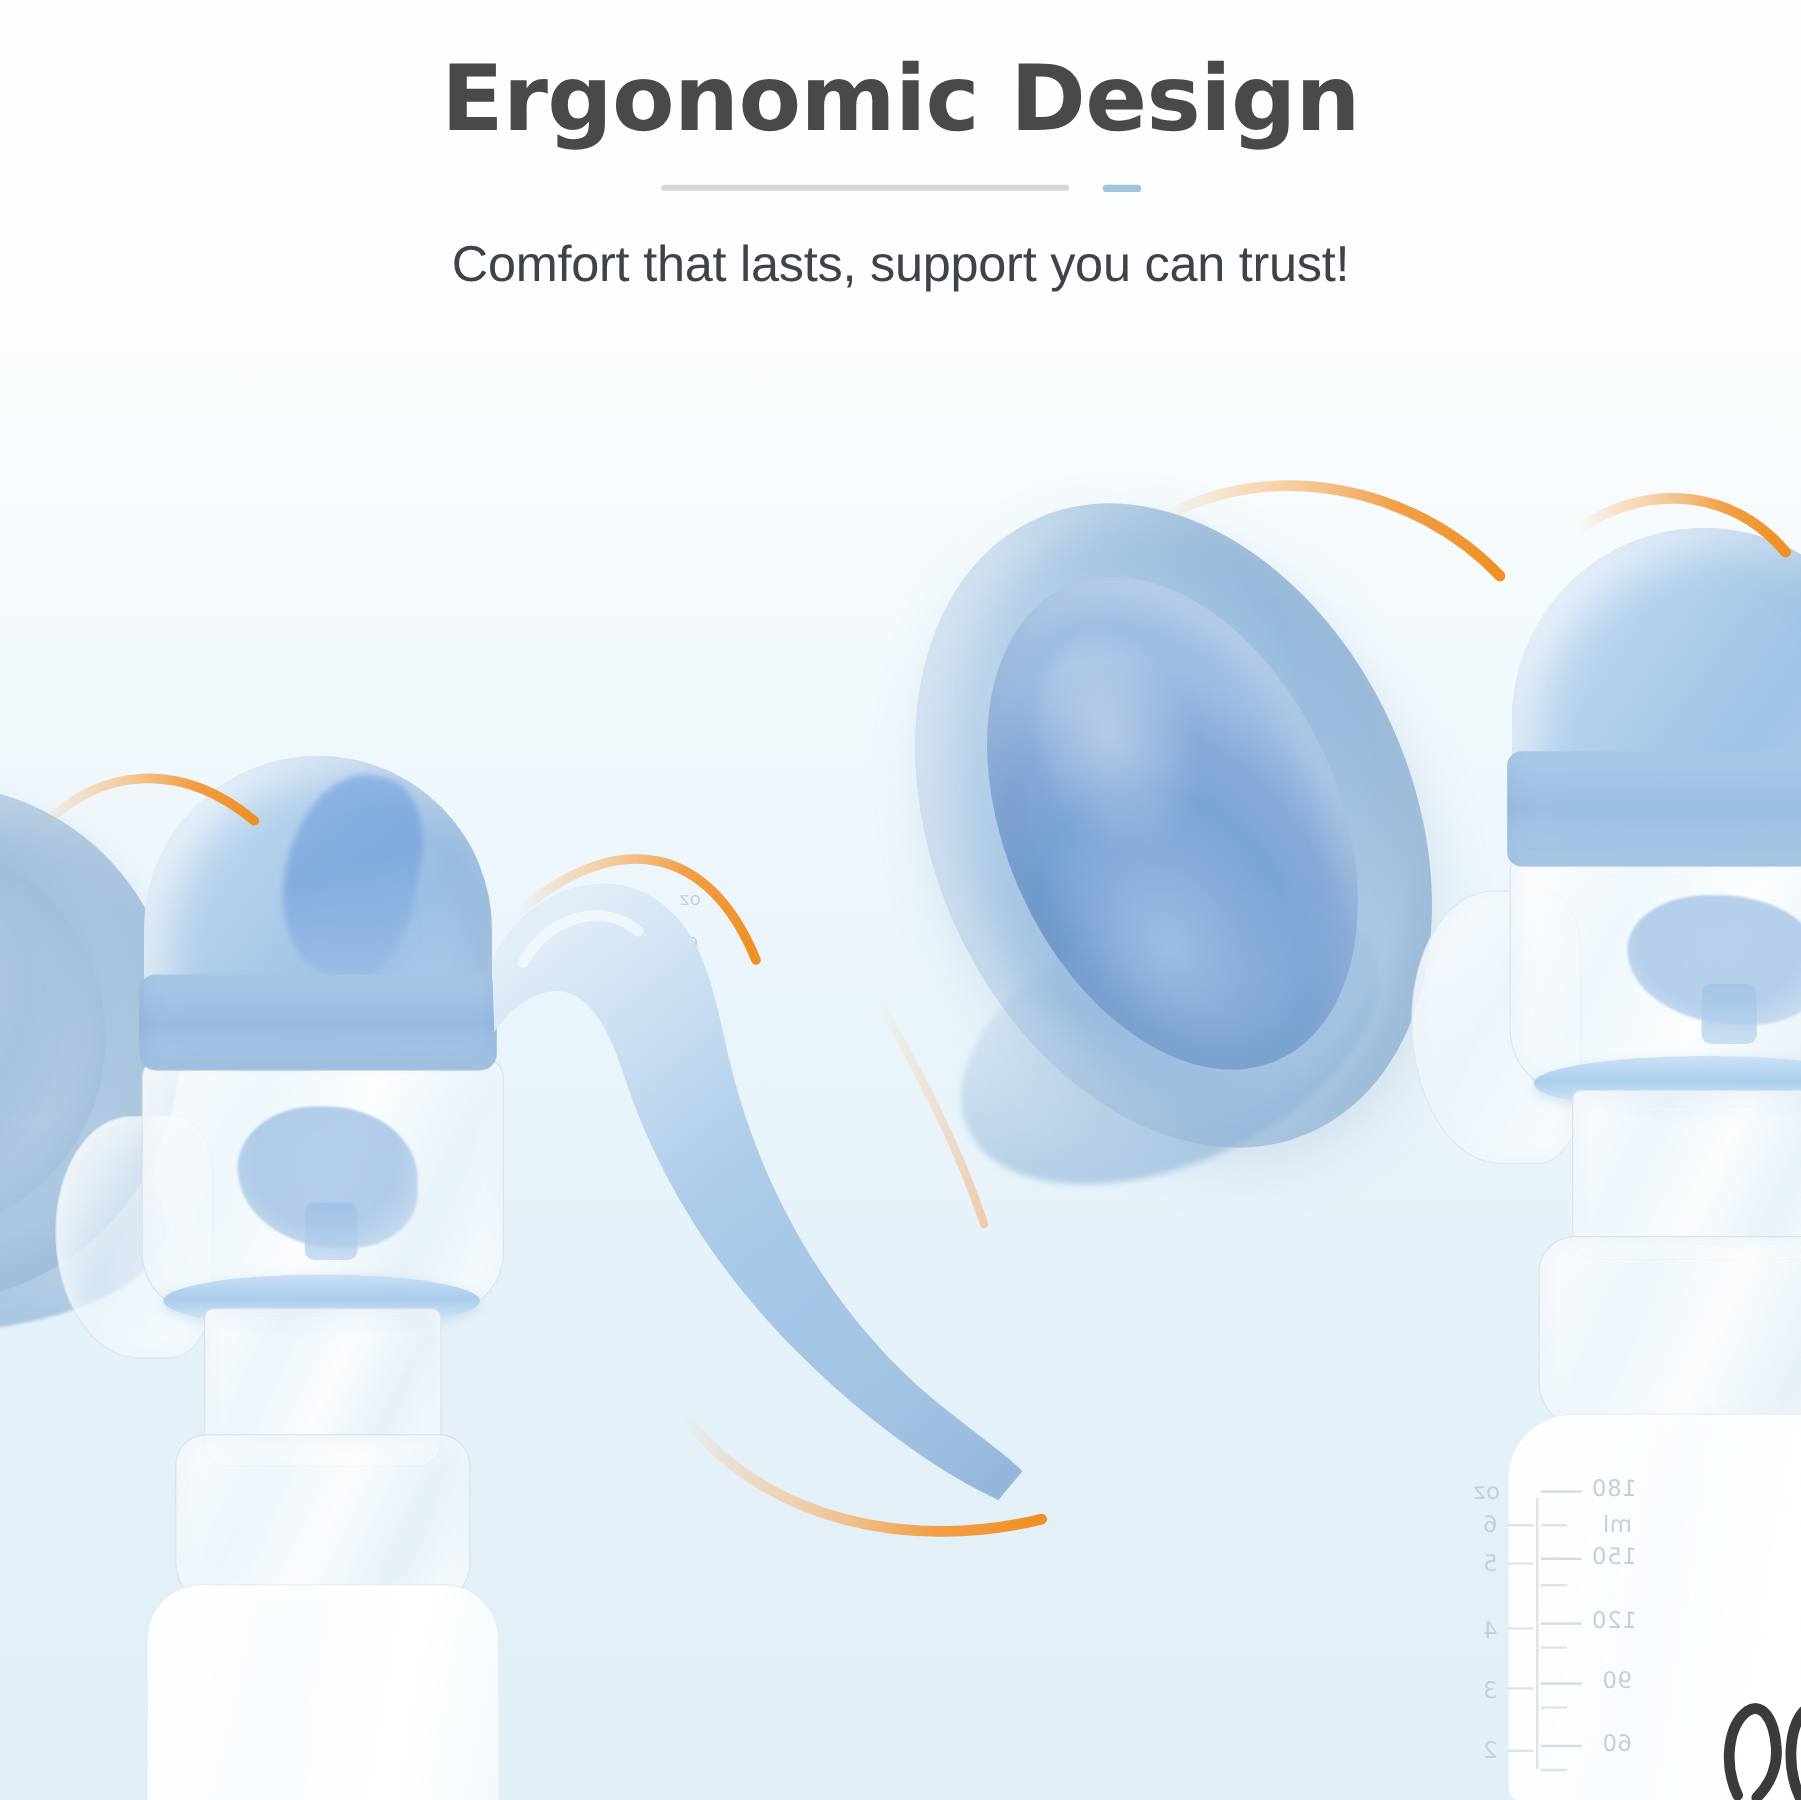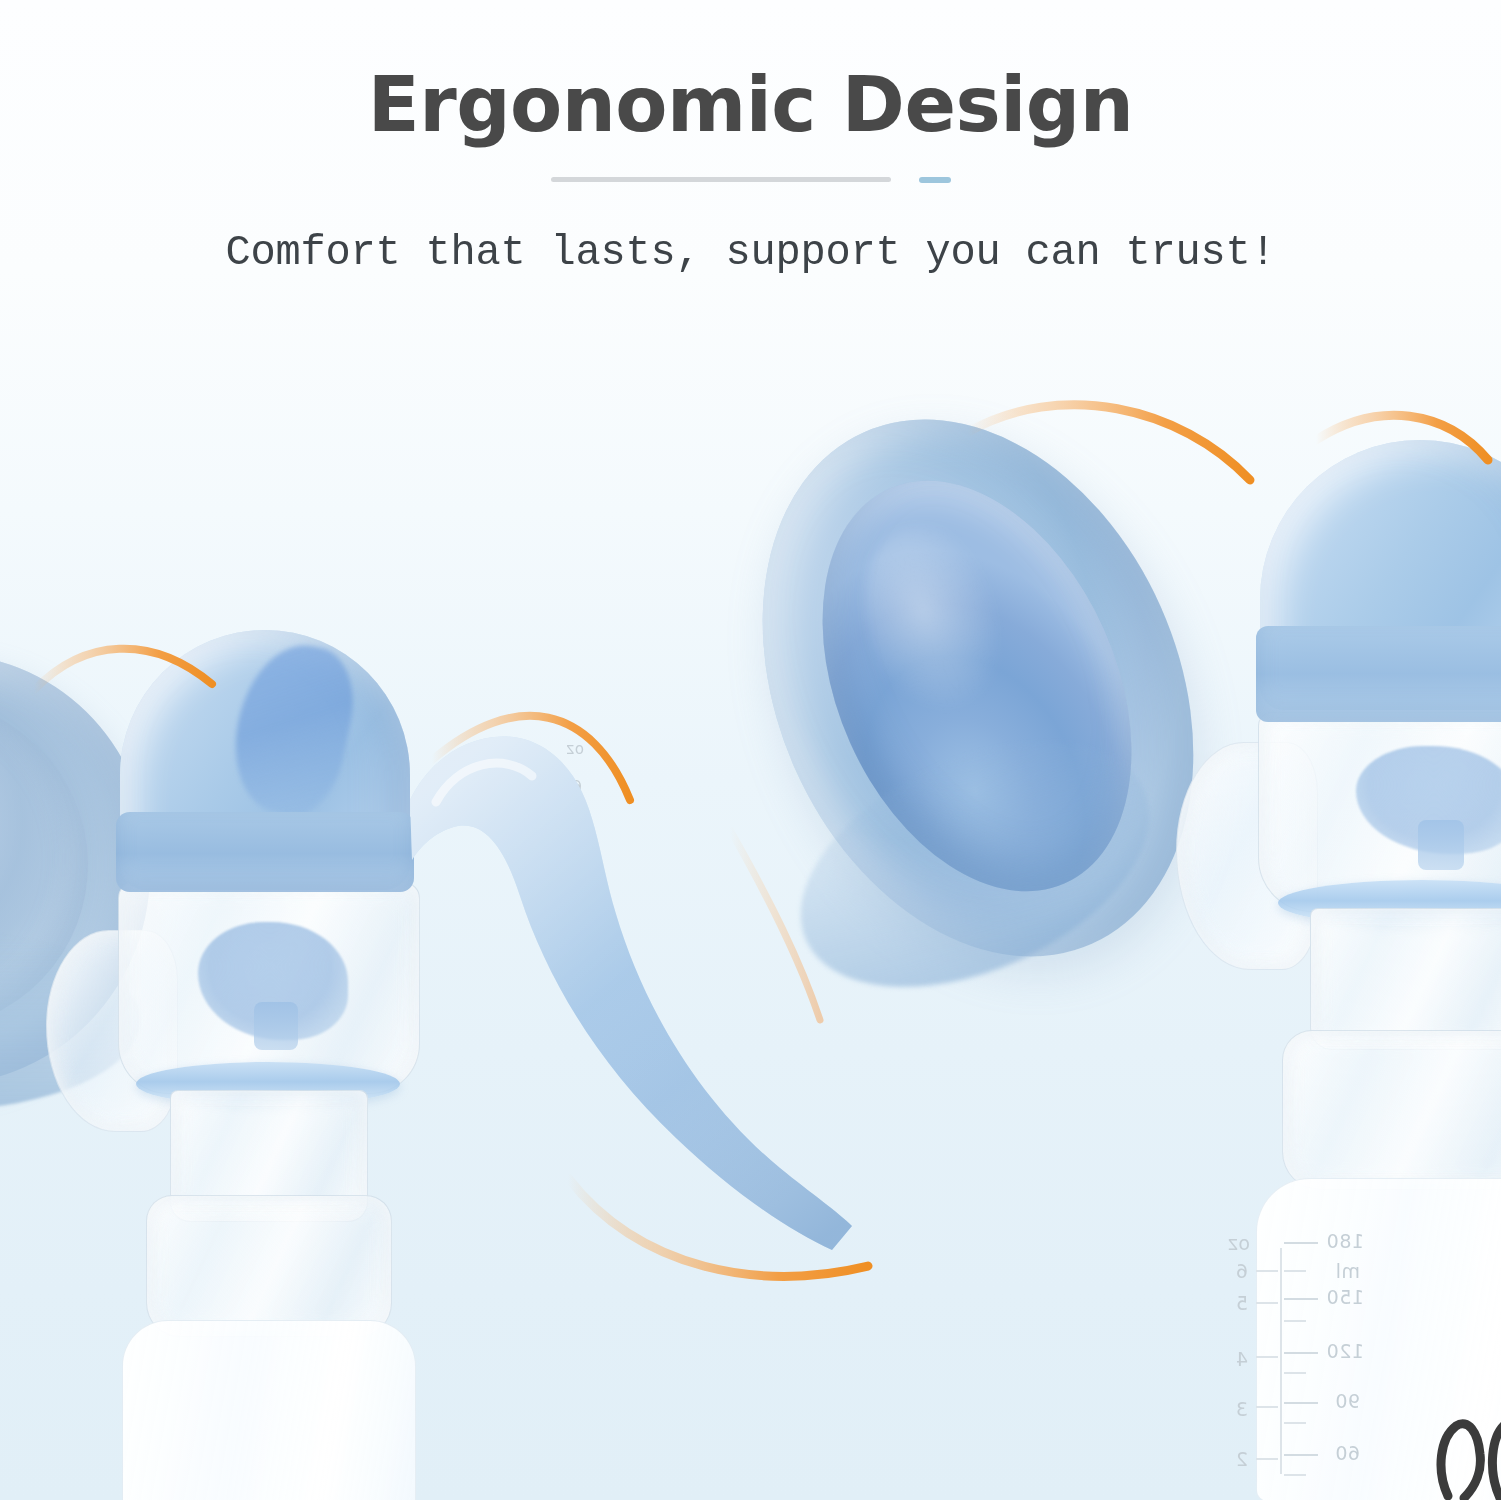--- a/index.html
+++ b/index.html
@@ -28,21 +28,21 @@
   .header {
     position: absolute;
     top: 0; left: 0; right: 0;
     height: 330px;
     text-align: center;
     z-index: 40;
     pointer-events: none;
   }
   .title {
     margin: 0;
-    padding-top: 65px;
+    padding-top: 42px;
     font-family: "DejaVu Sans", sans-serif;
     font-size: 76px;
     font-weight: 700;
     letter-spacing: -0.5px;
     color: #494949;
     line-height: 1.05;
   }
   .divider-row {
     position: relative;
     margin: 0 auto;
@@ -60,23 +60,23 @@
   }
   .divider-accent {
     position: absolute;
     left: 368px; top: 2px;
     width: 32px;
     height: 6px;
     border-radius: 3px;
     background: #9dc6dd;
   }
   .subtitle {
-    margin: 16px;
+    margin: 6px;
     padding-top: 30px;
-    font-family: Liberation Mono, monospace;
+    font-family: Liberation Sans, sans-serif;
     font-size: 42px;
     font-weight: 400;
     color: #3d4348;
     letter-spacing: -0.2px;
   }
 
   
   .scene {
     position: absolute;
     inset: 0;

